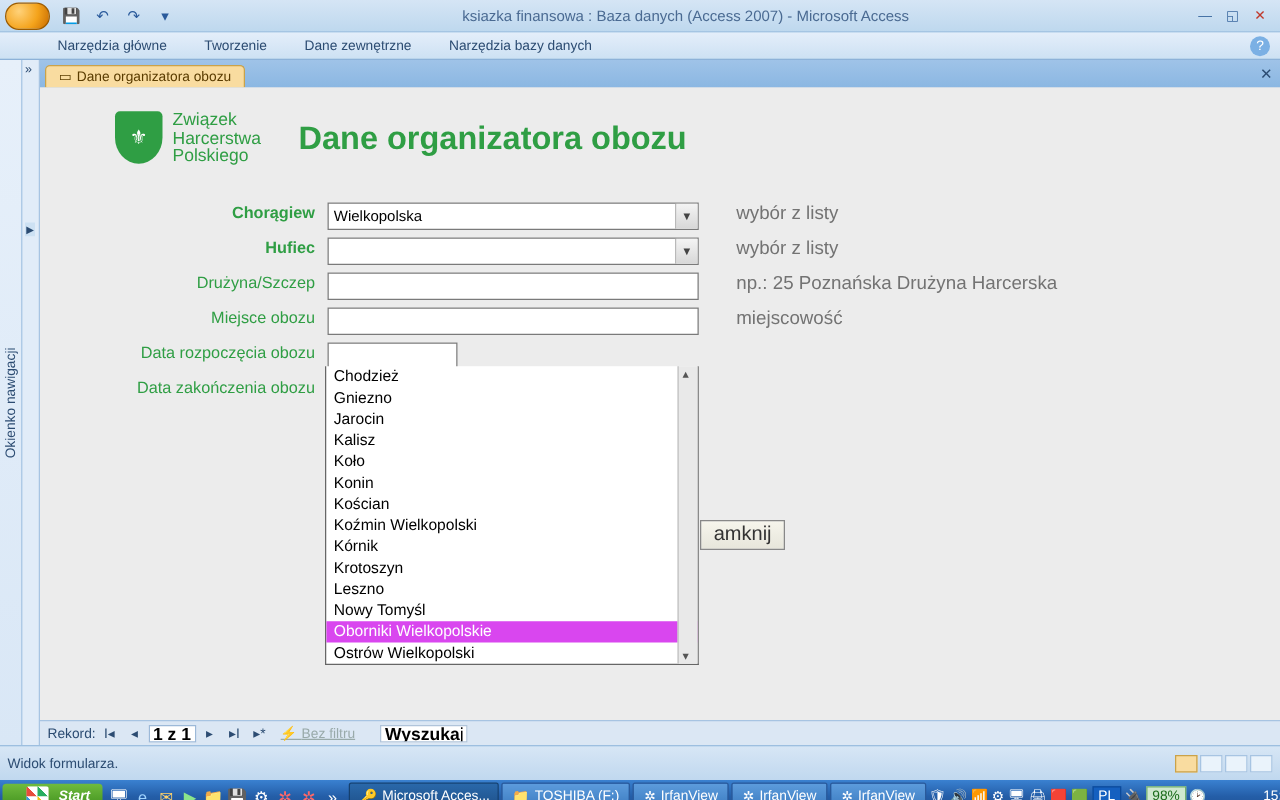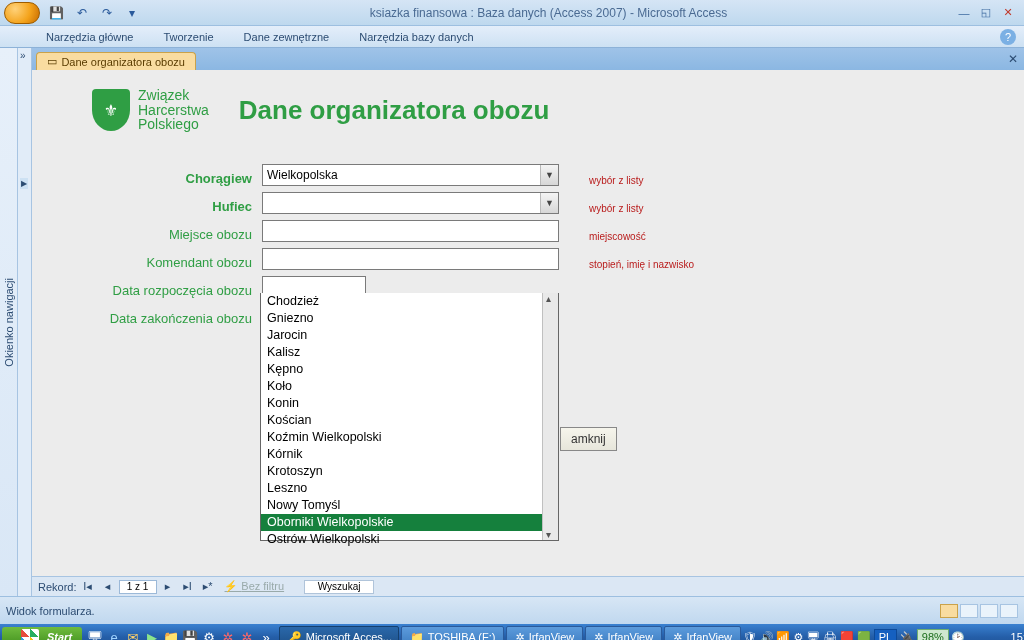--- a/index.html
+++ b/index.html
@@ -61,63 +61,63 @@
   .header { display:flex; align-items:center; gap:30px; margin-bottom:30px; }
   .logo { display:flex; align-items:center; gap:8px; }
   .logo-mark {
     width:38px; height:42px; background:#2f9e44; border-radius:4px 4px 50% 50%;
     display:flex; align-items:center; justify-content:center; color:white; font-size:16px;
   }
   .logo-text { color:#2f9e44; font-size:14px; line-height:1.05; }
   .form-title { color:#2f9e44; font-size:26px; font-weight:bold; }
 
   
-  .row { display:flex; align-items:flex-end; margin-bottom:4px; height:24px; }
+  .row { display:flex; align-items:flex-start; margin-bottom:4px; height:24px; }
   .label { width:170px; text-align:right; padding-right:10px; color:#2f9e44; font-size:13px; }
   .label.bold { font-weight:bold; }
   .field { width:297px; }
   .combo, .textbox {
     width:100%; height:22px; border:1px solid #7a7a7a; background:white; font-size:12px;
     padding:0 4px; display:flex; align-items:center; justify-content:space-between;
   }
   .combo .arrow { width:18px; height:20px; background:linear-gradient(#f4f4f4,#d7d7d7); border-left:1px solid #b9b9b9; display:flex; align-items:center; justify-content:center; font-size:9px; color:#444; margin-right:-4px; }
-  .hint { margin-left:30px; color:#b91c1c; font-size:10px; }
+  .hint { margin-left:30px; color:#737373; font-size:15px; }
 
   .short-field { width:104px; }
 
   
   .dropdown {
     position:absolute; left:228px; top:223px; width:299px; background:white;
     border:1px solid #666; border-top:none; z-index:10; font-size:12.5px;
     max-height:248px;
   }
   .dropdown-inner { overflow:hidden; }
   .dropdown .opt { padding:1px 6px; cursor:default; line-height:15px; white-space:nowrap; }
-  .dropdown .opt.sel { background:#15803d; color:#fff; }
+  .dropdown .opt.sel { background:#d946ef; color:#fff; }
   .dropdown .scroll {
     position:absolute; right:0; top:0; bottom:0; width:16px;
     background:#e9e9e9; border-left:1px solid #c0c0c0;
   }
   .dropdown .scroll::before { content:"▴"; position:absolute; top:0; left:3px; font-size:10px; color:#555; }
   .dropdown .scroll::after  { content:"▾"; position:absolute; bottom:0; left:3px; font-size:10px; color:#555; }
 
   
   .close-btn {
-    position:absolute; left:528px; top:357px; height:24px;
+    position:absolute; left:528px; top:346px; height:24px;
     border:1px solid #888; background:linear-gradient(#f6f5ec,#e7e6db);
-    padding:0 10px; font-size:12px; color:#333;
+    padding:0 10px; font-size:16px; color:#333;
   }
 
   
   .recnav {
     height:20px; background:#dbe7f4; border-top:1px solid #a7c4e2;
     display:flex; align-items:center; font-size:11px; color:#2c4c72; gap:2px; padding-left:6px;
   }
   .recnav .nb { width:18px; text-align:center; border:1px solid transparent; }
-  .recnav input { width:38px; height:14px; font-size:10px; text-align:center; border:1px solid #9cb9d8; }
+  .recnav input { width:38px; height:14px; font-size:14px; text-align:center; border:1px solid #9cb9d8;font-weight:bold; }
   .recnav .mut { color:#9aa; margin:0 6px;text-decoration:underline; }
   .recnav .search { width:70px; height:14px; border:1px solid #b0c4da; background:white; padding:0 3px;margin-left:12px; }
 
   
   .statusbar {
     height:28px; background:linear-gradient(#d7e6f5,#c0d8ef); border-top:1px solid #9dbfe0;
     display:flex; align-items:center; font-size:11px; color:#2c4c72; padding:0 6px;
   }
   .statusbar .sp { flex:1; }
   .statusbar .vb { width:18px; height:14px; border:1px solid #a7c4e2; margin-left:2px; background:#eaf3fb; }
@@ -224,36 +224,36 @@
         <div class="label bold">Hufiec</div>
         <div class="field">
           <div class="combo">
             <span></span>
             <span class="arrow">▼</span>
           </div>
         </div>
         <div class="hint">wybór z listy</div>
       </div>
 
+      <div class="row">
+        <div class="label">Drużyna/Szczep</div>
+        <div class="field">
+            <div class="textbox"></div>
+          </div>
+        <div class="hint">np.: 25 Poznańska Drużyna Harcerska</div>
+      </div>
 
       <div class="row">
         <div class="label">Miejsce obozu</div>
         <div class="field">
             <div class="textbox"></div>
           </div>
         <div class="hint">miejscowość</div>
       </div>
 
-      <div class="row">
-        <div class="label">Komendant obozu</div>
-        <div class="field">
-            <div class="textbox"></div>
-          </div>
-        <div class="hint">stopień, imię i nazwisko</div>
-      </div>
 
       <div class="row">
         <div class="label">Data rozpoczęcia obozu</div>
         <div class="short-field">
             <div class="textbox"></div>
           </div>
       </div>
 
       <div class="row">
         <div class="label">Data zakończenia obozu</div>
@@ -261,21 +261,20 @@
             <div class="textbox"></div>
           </div>
       </div>
 
       <div class="dropdown">
         <div class="dropdown-inner" id="dd">
             <div class="opt">Chodzież</div>
             <div class="opt">Gniezno</div>
             <div class="opt">Jarocin</div>
             <div class="opt">Kalisz</div>
-            <div class="opt">Kępno</div>
             <div class="opt">Koło</div>
             <div class="opt">Konin</div>
             <div class="opt">Kościan</div>
             <div class="opt">Koźmin Wielkopolski</div>
             <div class="opt">Kórnik</div>
             <div class="opt">Krotoszyn</div>
             <div class="opt">Leszno</div>
             <div class="opt">Nowy Tomyśl</div>
             <div class="opt sel">Oborniki Wielkopolskie</div>
             <div class="opt">Ostrów Wielkopolski</div>

